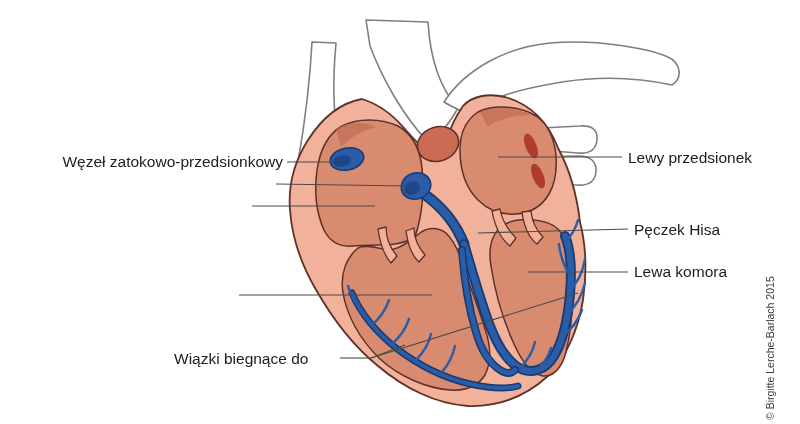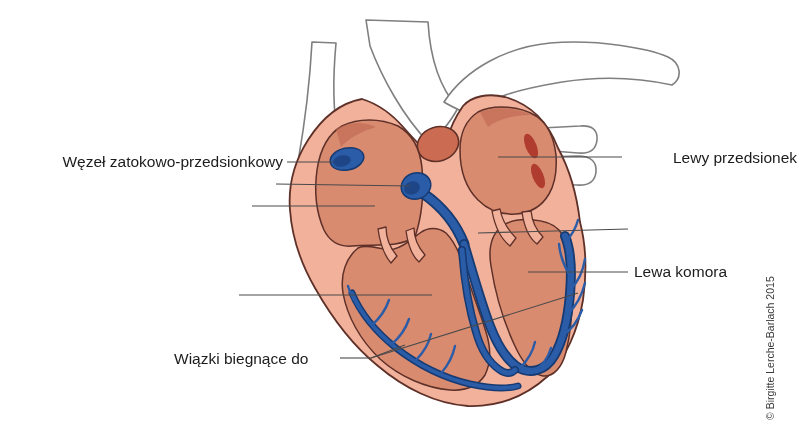--- a/index.html
+++ b/index.html
@@ -157,17 +157,18 @@
       <path class="leader" d="M 498 157 H 622"></path>
       <path class="leader" d="M 478 233 L 628 229"></path>
       <path class="leader" d="M 528 272 H 628"></path>
     </g>
   </svg>
 
   <div class="lbl r" style="right:517px;top:152px;">Węzeł zatokowo-przedsionkowy</div>
   <div class="lbl multi" style="left:174px;top:349px;">
     <div>Wiązki biegnące do</div>
   </div>
-  <div class="lbl" style="left:628px;top:148px;margin-left:45px;">Lewy przedsionek</div>
+  <div class="lbl" style="left:628px;top:148px;">Lewy przedsionek</div>
+  <div class="lbl" style="left:634px;top:220px;">Pęczek Hisa</div>
   <div class="lbl" style="left:634px;top:262px;">Lewa komora</div>
 
   <div class="credit">© Birgitte Lerche-Barlach 2015</div>
 </div>
 
 </body></html>

